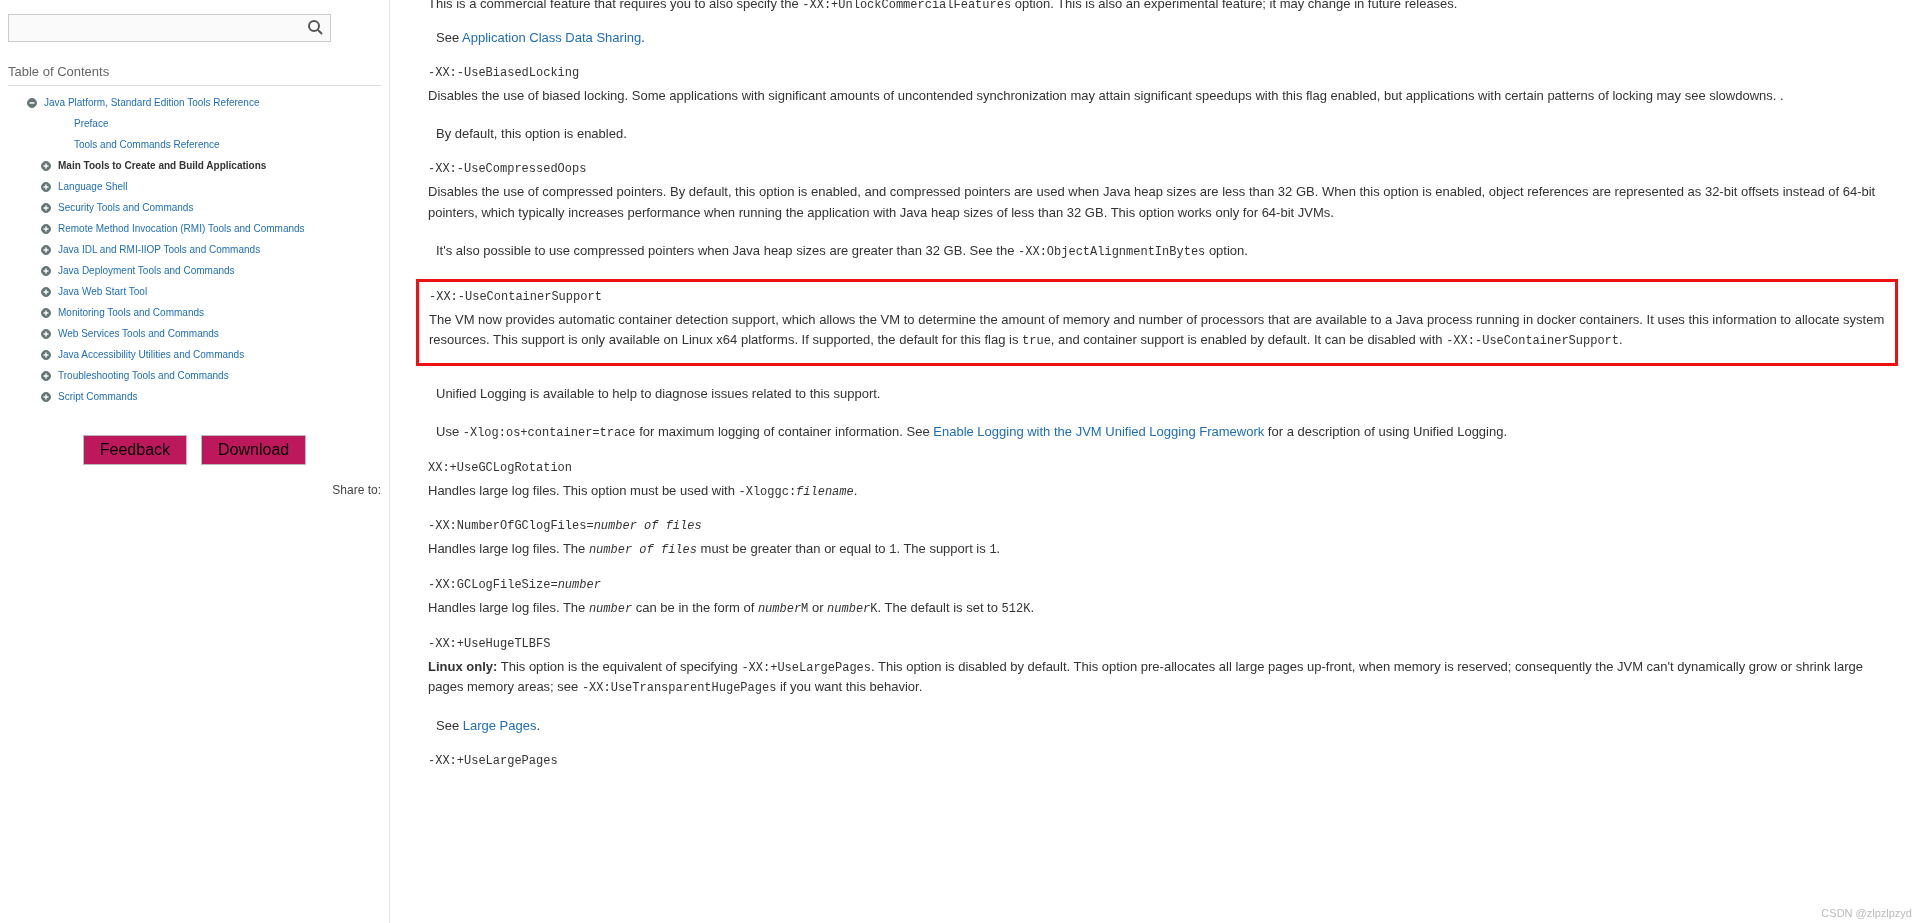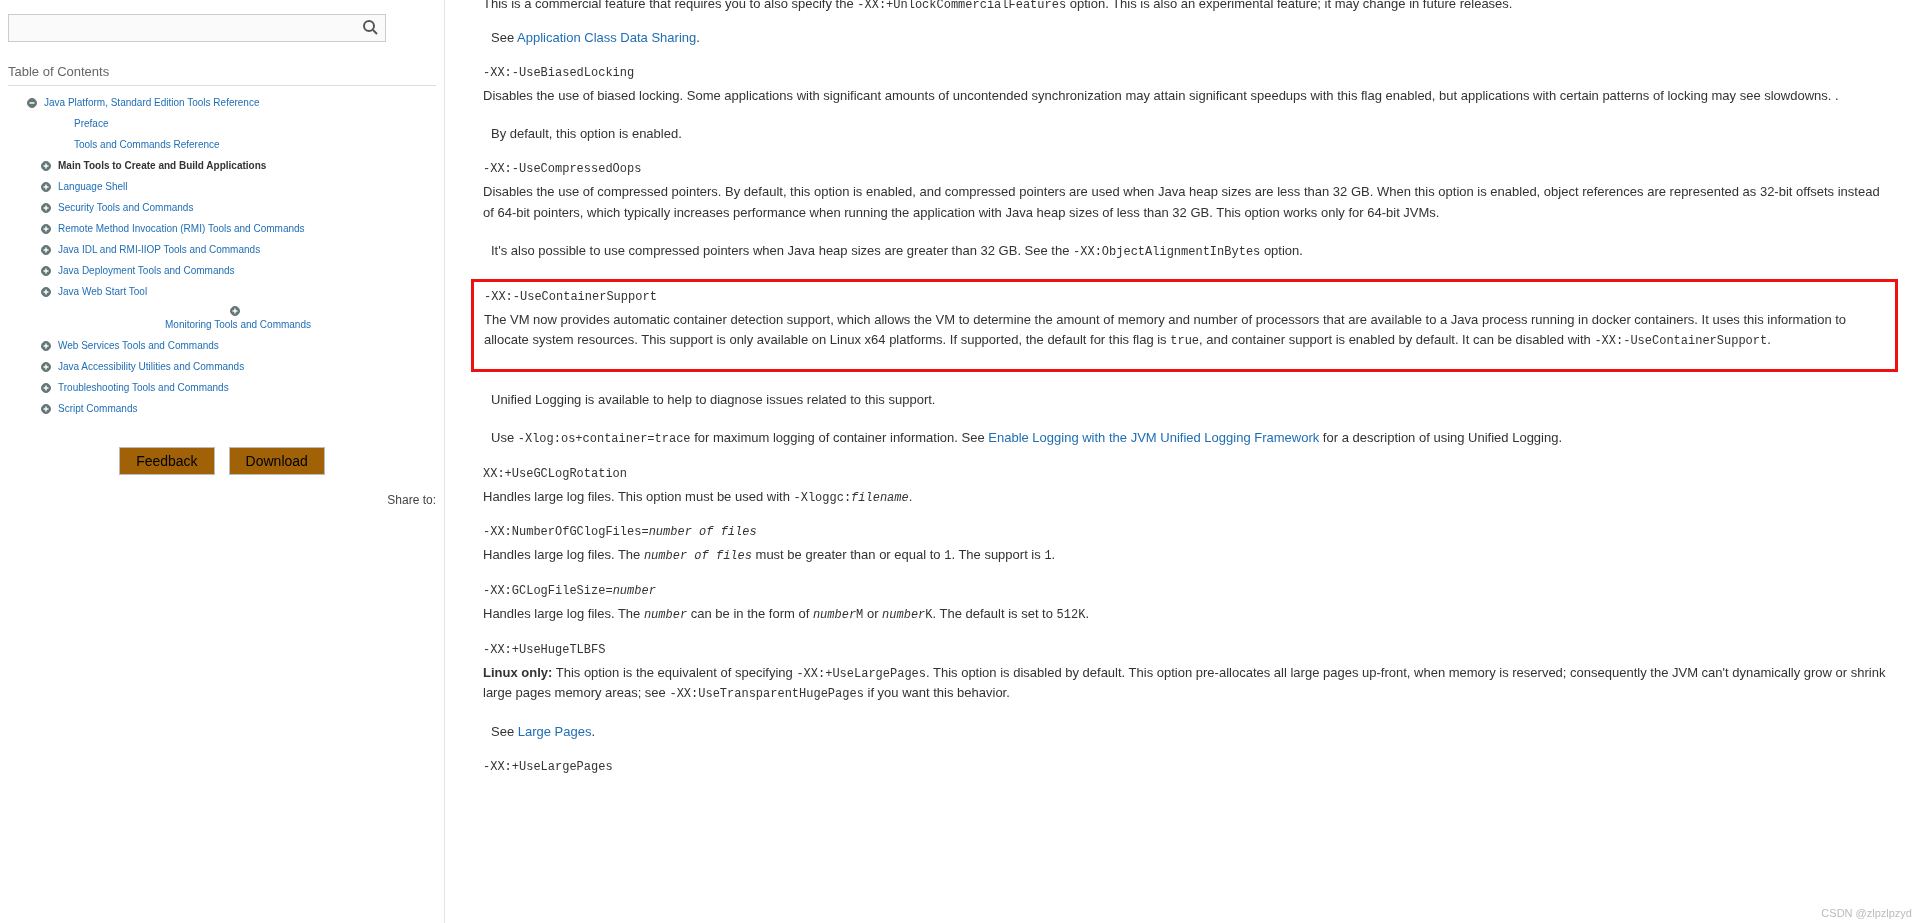--- a/index.html
+++ b/index.html
@@ -10,21 +10,21 @@
     background: #fff;
     overflow: hidden;
   }
   .page-wrap {
     display: flex;
     height: 923px;
     width: 1920px;
     position: relative;
   }
   .sidebar {
-    width: 445px;
+    width: 390px;
     flex-shrink: 0;
     padding: 14px 8px 8px 8px;
     border-right: 1px solid #e5e5e5;
     height: 100%;
     overflow-y: auto;
   }
   .search-wrap {
     position: relative;
     margin-bottom: 16px;
     padding-right: 50px;
@@ -75,22 +75,22 @@
   .toc-indent-1 { padding-left: 18px; }
   .toc-indent-2 { padding-left: 48px; }
   .btn-row {
     display: flex;
     justify-content: center;
     gap: 14px;
     margin-top: 28px;
   }
   .btn {
     padding: 5px 16px;
-    font-size: 14px;
-    background: #a16207;
+    font-size: 16px;
+    background: #be185d;
     border: 1px solid #bbb;
     cursor: pointer;
   }
   .share-row {
     text-align: right;
     margin-top: 18px;
     font-size: 12px;
     color: #444;
   }
   .content {
@@ -245,21 +245,21 @@
         <li class="toc-item" style="padding-left: 32px;">
           <span class="toc-icon">
             <svg width="10" height="10" viewBox="0 0 10 10">
               <circle cx="5" cy="5" r="4.5" fill="#677" stroke="#677"></circle>
               <line x1="5" y1="2.5" x2="5" y2="7.5" stroke="#fff" stroke-width="1.4"></line>
               <line x1="2.5" y1="5" x2="7.5" y2="5" stroke="#fff" stroke-width="1.4"></line>
             </svg>
           </span>
           <a class="toc-link">Java Web Start Tool</a>
         </li>
-        <li class="toc-item" style="padding-left: 32px; flex-direction: column;">
+        <li class="toc-item" style="padding-left: 32px;">
           <span class="toc-icon">
             <svg width="10" height="10" viewBox="0 0 10 10">
               <circle cx="5" cy="5" r="4.5" fill="#677" stroke="#677"></circle>
               <line x1="5" y1="2.5" x2="5" y2="7.5" stroke="#fff" stroke-width="1.4"></line>
               <line x1="2.5" y1="5" x2="7.5" y2="5" stroke="#fff" stroke-width="1.4"></line>
             </svg>
           </span>
           <a class="toc-link">Monitoring Tools and Commands</a>
         </li>
         <li class="toc-item" style="padding-left: 32px;">
@@ -329,21 +329,21 @@
     <div class="section-block">
       <div class="dt-code">-XX:-UseCompressedOops</div>
       <p class="dd-text">Disables the use of compressed pointers. By default, this option is enabled, and compressed pointers are used when Java heap sizes are less than 32 GB. When this option is enabled, object references are represented as 32-bit offsets instead of 64-bit pointers, which typically increases performance when running the application with Java heap sizes of less than 32 GB. This option works only for 64-bit JVMs.</p>
       <p class="body-text">
         <span>It's also possible to use compressed pointers when Java heap sizes are greater than 32 GB. See the </span><code class="inline">-XX:ObjectAlignmentInBytes</code><span> option.</span>
       </p>
     </div>
 
     <div class="highlight-box">
       <div class="dt-code">-XX:-UseContainerSupport</div>
-      <p class="dd-text" style="margin-bottom:16px">
+      <p class="dd-text" style="margin-bottom:10px">
         <span>The VM now provides automatic container detection support, which allows the VM to determine the amount of memory and number of processors that are available to a Java process running in docker containers. It uses this information to allocate system resources. This support is only available on Linux x64 platforms.  If supported, the default for this flag is </span><code class="inline">true</code><span>, and container support is enabled by default.  It can be disabled with </span><code class="inline">-XX:-UseContainerSupport</code>.
       </p>
     </div>
 
     <p class="body-text">Unified Logging is available to help to diagnose issues related to this support.</p>
 
     <p class="body-text">
       <span>Use </span><code class="inline">-Xlog:os+container=trace</code><span> for maximum logging of container information. See </span><a class="link">Enable Logging with the JVM Unified Logging Framework</a><span> for a description of using Unified Logging.</span>
     </p>
 

